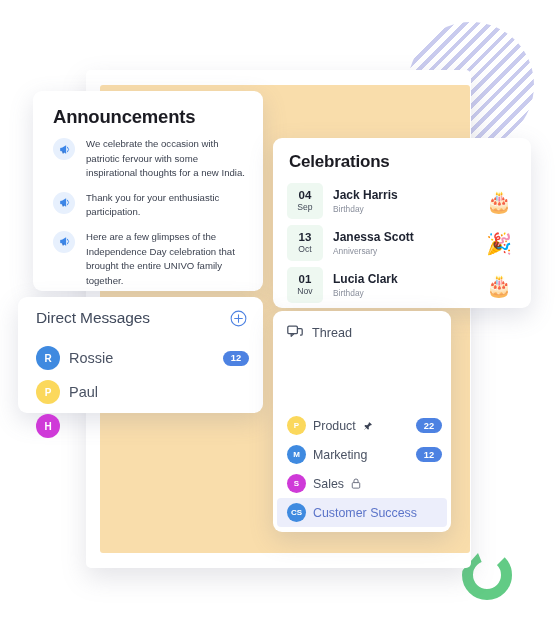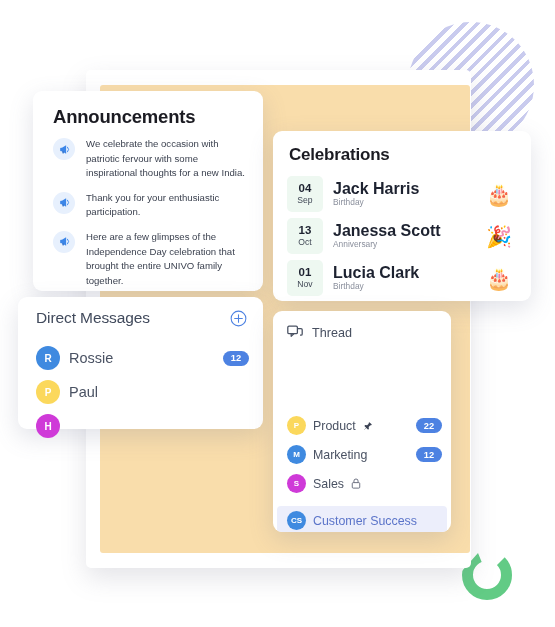--- a/index.html
+++ b/index.html
@@ -125,21 +125,21 @@
   }
   .ann-text {
     font-size: 9.6px;
     line-height: 14.6px;
     color: #3c4250;
   }
 
   
   #celebrations {
     left: 273px;
-    top: 131px;
+    top: 138px;
     width: 258px;
     height: 170px;
   }
   .cel-title {
     position: absolute;
     left: 16px;
     top: 14px;
     font-size: 17px;
     font-weight: bold;
     color: #1b1b22;
@@ -175,21 +175,21 @@
     color: #1d2230;
     line-height: 13px;
   }
   .cel-mon {
     font-size: 8.6px;
     color: #414856;
     line-height: 11px;
   }
   .cel-info { flex: 1 1 auto; min-width: 0; }
   .cel-name {
-    font-size: 16px;
+    font-size: 12px;
     font-weight: bold;
     color: #1d2230;
     line-height: 15px;
   }
   .cel-type {
     font-size: 8.4px;
     color: #8a8f9c;
     line-height: 12px;
   }
   .cel-emoji {
@@ -197,21 +197,21 @@
     font-size: 21px;
     line-height: 1;
     margin-right: 6px;
   }
 
   
   #direct-messages {
     left: 18px;
     top: 297px;
     width: 245px;
-    height: 132px;
+    height: 116px;
   }
   .dm-head {
     position: absolute;
     left: 18px;
     right: 16px;
     top: 12px;
     display: flex;
     align-items: center;
     justify-content: space-between;
   }
@@ -319,21 +319,21 @@
   }
   .grp-row {
     display: flex;
     align-items: center;
     height: 29px;
     padding: 0 9px 0 14px;
   }
   .grp-row.active {
     background: #eceefb;
     border-radius: 4px;
-    margin: 8px 4px;
+    margin: 0 4px;
     padding-left: 10px;
   }
   .grp-avatar {
     flex: 0 0 auto;
     width: 19px;
     height: 19px;
     border-radius: 50%;
     color: #ffffff;
     font-size: 8px;
     font-weight: bold;

